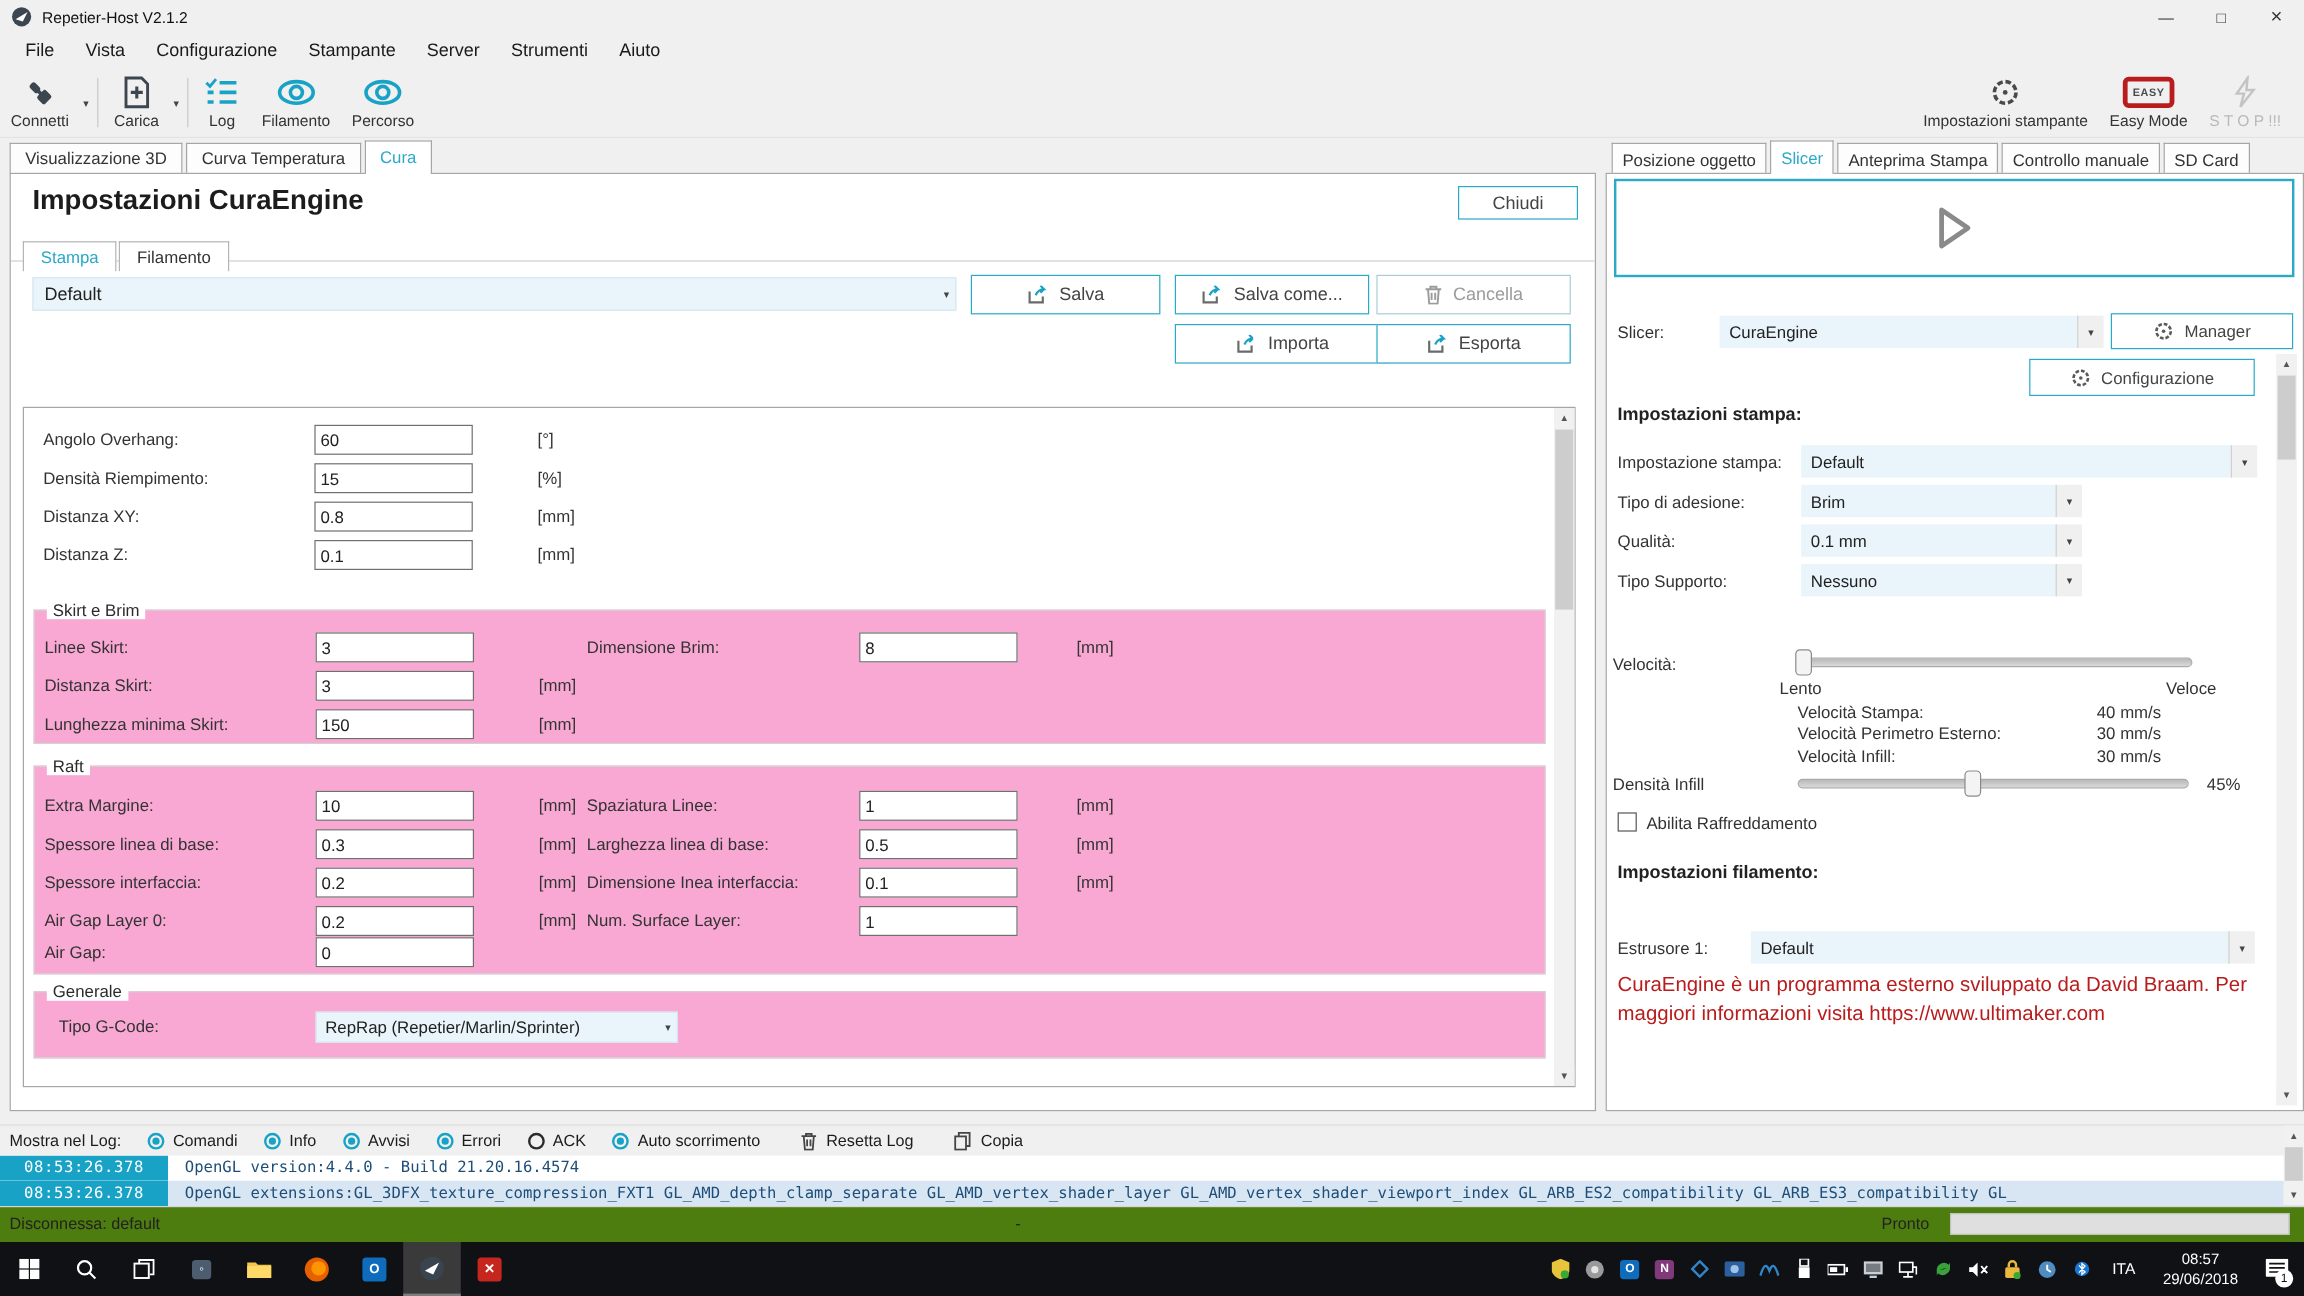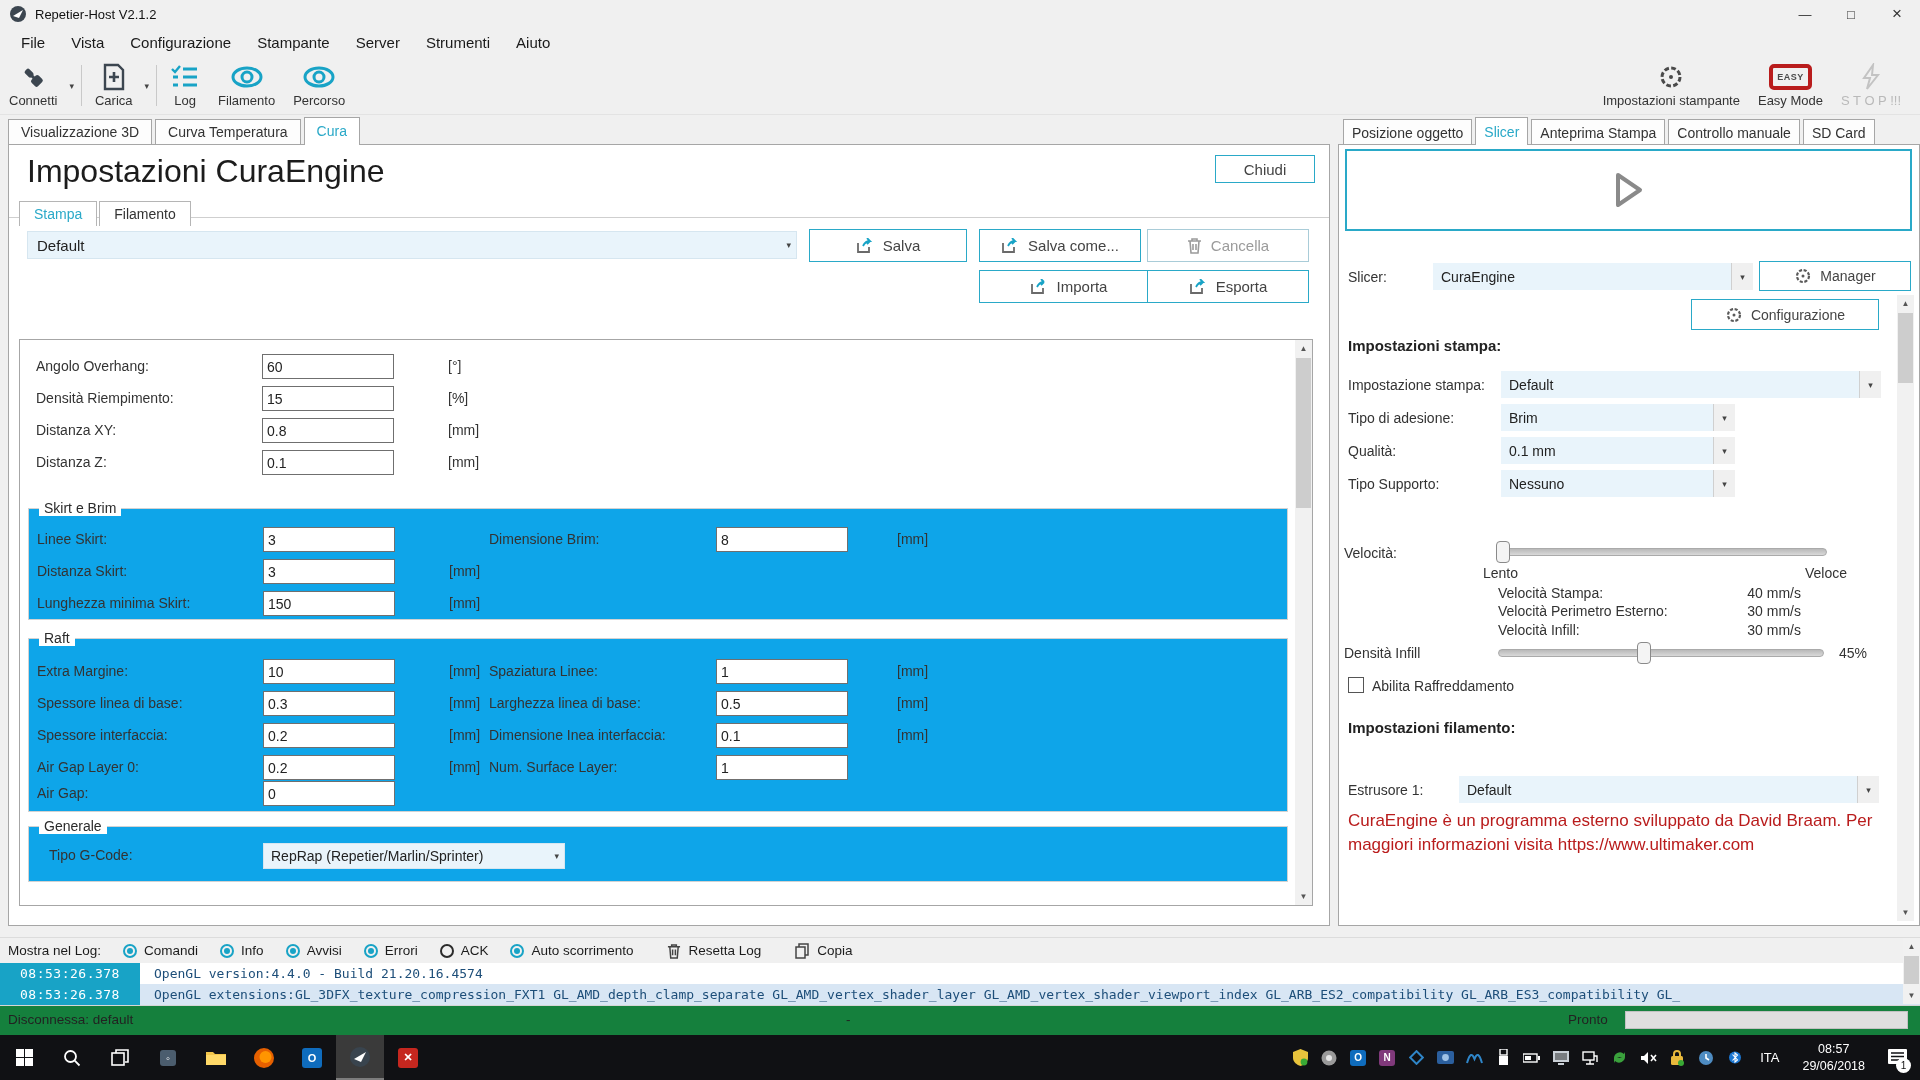--- a/index.html
+++ b/index.html
@@ -27,21 +27,21 @@
   .easy-badge{border:4px solid #b91c1c;border-radius:5px;font-size:9px;font-weight:bold;color:#4a4a4a;padding:4px 4px;letter-spacing:.5px}
   .stop-label{color:#b9b9b9}
 
   
   .tabs{position:absolute;top:117px;display:flex;align-items:flex-end;height:28px}
   .tab{border:1px solid #a6a6a6;border-bottom:none;background:#fdfdfd;font-size:14px;color:#333;padding:4px 12px 5px;margin-right:3px;height:26px;display:flex;align-items:center}
   .tab.active{color:#2aa9c8;background:#fff;height:28px;z-index:3}
 
   
   .lpanel{position:absolute;left:8px;top:144px;width:1322px;height:782px;background:#fff;border:1px solid #a6a6a6}
-  .lp-title{position:absolute;left:18px;top:8px;font-size:32px;font-weight:normal;color:#1c1c1c}
+  .lp-title{position:absolute;left:18px;top:8px;font-size:23px;font-weight:bold;color:#1c1c1c}
   .btn{position:absolute;border:1px solid #2aa9c8;background:#fff;color:#444;font-size:15px;display:flex;align-items:center;justify-content:center;gap:9px;cursor:default}
   .btn.disabled{border-color:#a9ccd8;color:#9b9b9b}
   .chiudi{right:14px;top:10px;width:100px;height:28px}
   .subtabs{position:absolute;left:10px;top:56px;display:flex;z-index:2}
   .subtab{padding:4px 14px;font-size:14px;border:1px solid #b5b5b5;border-bottom:none;background:#fff;color:#333;margin-right:2px}
   .subtab.active{color:#2aa9c8}
   .subtab-line{position:absolute;left:0;right:0;top:72px;border-top:1px solid #cfcfcf}
   .profile-dd{position:absolute;left:18px;top:86px;width:770px;height:28px;background:#e9f4fb;border:1px solid #d6e6f0;display:flex;align-items:center;padding-left:9px;font-size:15px;color:#222}
   .dd-caret{position:absolute;right:5px;top:50%;transform:translateY(-50%);font-size:9px;color:#444}
   .b-salva{left:800px;top:84px;width:158px;height:33px}
@@ -53,21 +53,21 @@
   .itab{padding:3px 11px 4px;font-size:14px;border:1px solid #b5b5b5;border-bottom:none;background:#fff;color:#333;margin-right:2px;height:24px}
   .itab.active{color:#2aa9c8;height:27px}
   .settings{position:absolute;left:10px;top:194px;width:1294px;height:567px;border:1px solid #a6a6a6;background:#fff}
 
   .srow{position:absolute;left:0;width:100%;height:26px;font-size:14px;color:#333}
   .lab{position:absolute;top:4px;white-space:nowrap}
   .tin{position:absolute;top:0;width:132px;height:25px;border:1px solid #6f6f6f;font-family:"Liberation Sans",sans-serif;font-size:14px;color:#222;padding:0 4px;background:#fff}
   .c1l{left:16px}.c1i{left:242px}.c1u{left:428px}
   .g1l{left:8px}.g1i{left:234px}.g1u{left:420px}
   .g2l{left:460px}.g2i{left:687px}.g2u{left:868px}
-  .group{position:absolute;left:8px;width:1260px;border:1px solid #d2d2d2;background:#0ea5e9}
+  .group{position:absolute;left:8px;width:1260px;border:1px solid #d2d2d2;background:#f9a8d4}
   .gtitle{position:absolute;left:10px;top:-9px;background:#fff;padding:0 5px;font-size:14px;color:#2b2b2b}
   .gc-dd{position:absolute;left:234px;top:0;width:302px;height:26px;background:#e9f4fb;border:1px solid #d6e6f0;display:flex;align-items:center;padding-left:7px;font-size:14px;color:#222}
 
   .vscroll{position:absolute;background:#f1f1f1;width:17px}
   .vs-arrow{height:17px;display:flex;align-items:center;justify-content:center;font-size:8px;color:#555;background:#f1f1f1}
   .vs-thumb{position:absolute;left:1px;right:1px;background:#cdcdcd}
 
   
   .rpanel{position:absolute;left:1338px;top:144px;width:582px;height:782px;background:#fff;border:1px solid #a6a6a6}
   .slice-btn{position:absolute;left:6px;top:4px;width:567px;height:82px;border:2px solid #2aa9c8;background:#fff;display:flex;align-items:center;justify-content:center;gap:18px;font-size:28px;color:#4d4d4d}
@@ -89,21 +89,21 @@
   .tog.on::after{content:"";position:absolute;inset:2px;background:#18a3c6;border-radius:50%}
   .tog.ack{border-color:#2b2b2b}
   .log-action{display:flex;align-items:center;gap:7px;margin-left:34px}
   .loglines{position:absolute;left:0;top:963px;width:1920px;height:42px;background:#fff;font-family:"DejaVu Sans Mono",monospace;font-size:13px;color:#1d4e79}
   .logline{height:21px;display:flex;align-items:center;white-space:nowrap;overflow:hidden}
   .logline.sel{background:#d8e6f4}
   .ltime{width:140px;height:100%;background:#18a3c6;color:#fff;display:flex;align-items:center;justify-content:center;flex:none;letter-spacing:.5px}
   .ltext{padding-left:14px}
 
   
-  .statusbar{position:absolute;left:0;top:1005px;width:1920px;height:30px;background:#15803d;border-top:1px solid #d6d6d6;font-size:13.5px;color:#222}
+  .statusbar{position:absolute;left:0;top:1005px;width:1920px;height:30px;background:#4d7c0f;border-top:1px solid #d6d6d6;font-size:13.5px;color:#222}
   .progress{position:absolute;left:1625px;top:5px;width:283px;height:18px;background:#dfdfdf;border:1px solid #c2c2c2}
 
   
   .taskbar{position:absolute;left:0;top:1035px;width:1920px;height:45px;background:#101114;display:flex;align-items:center;color:#fff}
   .tk-cell{width:48px;height:45px;display:flex;align-items:center;justify-content:center;flex:none}
   .tk-cell.active{background:#3a3a3a;border-bottom:2px solid #7d7d7d}
   .tray{margin-left:auto;display:flex;align-items:center;gap:9px;padding-right:8px}
   .tray-ico{width:20px;height:20px;display:flex;align-items:center;justify-content:center;font-size:12px;flex:none}
   .tk-lang{font-size:13px;padding:0 6px}
   .tk-clock{text-align:center;font-size:12.5px;line-height:1.35;padding:0 8px}

